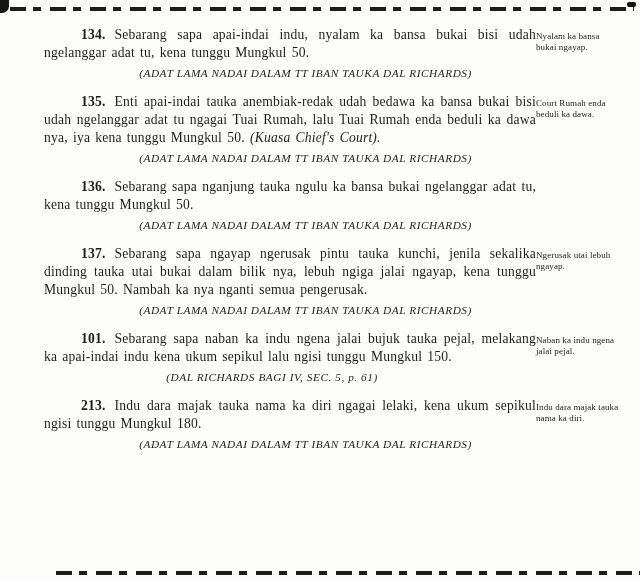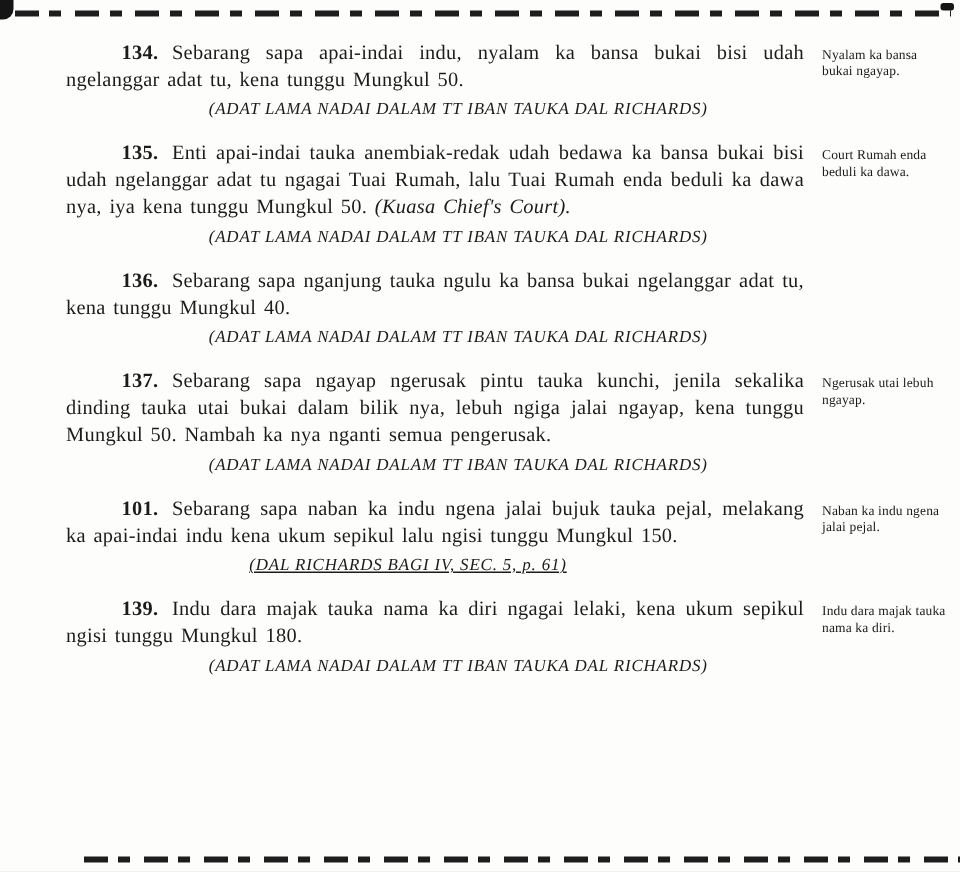--- a/index.html
+++ b/index.html
@@ -36,21 +36,20 @@
   }
   .content {
     position: absolute;
     top: 26px;
     left: 44px;
     width: 592px;
   }
   .law-section {
     display: grid;
     grid-template-columns: 492px 1fr;
-    column-gap: 12px;
     align-items: start;
   }
   .main-col { min-width: 0; }
   .body-text {
     margin: 0 0 5px 0;
     font-size: 13.6px;
     line-height: 18px;
     text-align: justify;
     text-indent: 37px;
     letter-spacing: 0.2px;
@@ -61,21 +60,21 @@
   .italic { font-style: italic; }
   .citation {
     margin: 2px 0 13px 31px;
     font-style: italic;
     font-size: 11.3px;
     line-height: 13px;
     letter-spacing: 0.55px;
     white-space: nowrap;
     text-align: center;
   }
-  .citation.flush-left { margin-left: -36px; text-decoration: underline; }
+  .citation.flush-left { margin-left: -36px; }
   .margin-note {
     font-size: 9px;
     line-height: 11px;
     padding-top: 5px;
     width: 86px;
     letter-spacing: 0.1px;
   }
 </style>
 </head>
 <body>
@@ -99,21 +98,21 @@
     <div class="law-section">
       <div class="main-col">
         <p class="body-text"><span class="section-number">135.</span><span class="num-gap"></span><span>Enti apai-indai tauka anembiak-redak udah bedawa ka bansa bukai bisi udah ngelanggar adat tu ngagai Tuai Rumah, lalu Tuai Rumah enda beduli ka dawa nya, iya kena tunggu Mungkul 50.</span> <span class="italic">(Kuasa Chief's Court).</span></p>
         <p class="citation">(ADAT LAMA NADAI DALAM TT IBAN TAUKA DAL RICHARDS)</p>
       </div>
       <div class="margin-note">Court Rumah enda beduli ka dawa.</div>
     </div>
 
     <div class="law-section">
       <div class="main-col">
-        <p class="body-text"><span class="section-number">136.</span><span class="num-gap"></span><span>Sebarang sapa nganjung tauka ngulu ka bansa bukai ngelanggar adat tu, kena tunggu Mungkul 40.</span></p>
+        <p class="body-text"><span class="section-number">136.</span><span class="num-gap"></span><span>Sebarang sapa nganjung tauka ngulu ka bansa bukai ngelanggar adat tu, kena tunggu Mungkul 50.</span></p>
         <p class="citation">(ADAT LAMA NADAI DALAM TT IBAN TAUKA DAL RICHARDS)</p>
       </div>
     </div>
 
     <div class="law-section">
       <div class="main-col">
         <p class="body-text"><span class="section-number">137.</span><span class="num-gap"></span><span>Sebarang sapa ngayap ngerusak pintu tauka kunchi, jenila sekalika dinding tauka utai bukai dalam bilik nya, lebuh ngiga jalai ngayap, kena tunggu Mungkul 50. Nambah ka nya nganti semua pengerusak.</span></p>
         <p class="citation">(ADAT LAMA NADAI DALAM TT IBAN TAUKA DAL RICHARDS)</p>
       </div>
       <div class="margin-note">Ngerusak utai lebuh ngayap.</div>
@@ -122,21 +121,21 @@
     <div class="law-section">
       <div class="main-col">
         <p class="body-text"><span class="section-number">101.</span><span class="num-gap"></span><span>Sebarang sapa naban ka indu ngena jalai bujuk tauka pejal, melakang ka apai-indai indu kena ukum sepikul lalu ngisi tunggu Mungkul 150.</span></p>
         <p class="citation flush-left">(DAL RICHARDS BAGI IV, SEC. 5, p. 61)</p>
       </div>
       <div class="margin-note">Naban ka indu ngena jalai pejal.</div>
     </div>
 
     <div class="law-section">
       <div class="main-col">
-        <p class="body-text"><span class="section-number">139.</span><span class="num-gap"></span><span>Indu dara majak tauka nama ka diri ngagai lelaki, kena ukum sepikul ngisi tunggu Mungkul 180.</span></p>
+        <p class="body-text"><span class="section-number">213.</span><span class="num-gap"></span><span>Indu dara majak tauka nama ka diri ngagai lelaki, kena ukum sepikul ngisi tunggu Mungkul 180.</span></p>
         <p class="citation">(ADAT LAMA NADAI DALAM TT IBAN TAUKA DAL RICHARDS)</p>
       </div>
       <div class="margin-note">Indu dara majak tauka nama ka diri.</div>
     </div>
 
   </div>
 
   <div class="torn-edge torn-bottom"></div>
 
 </div>

